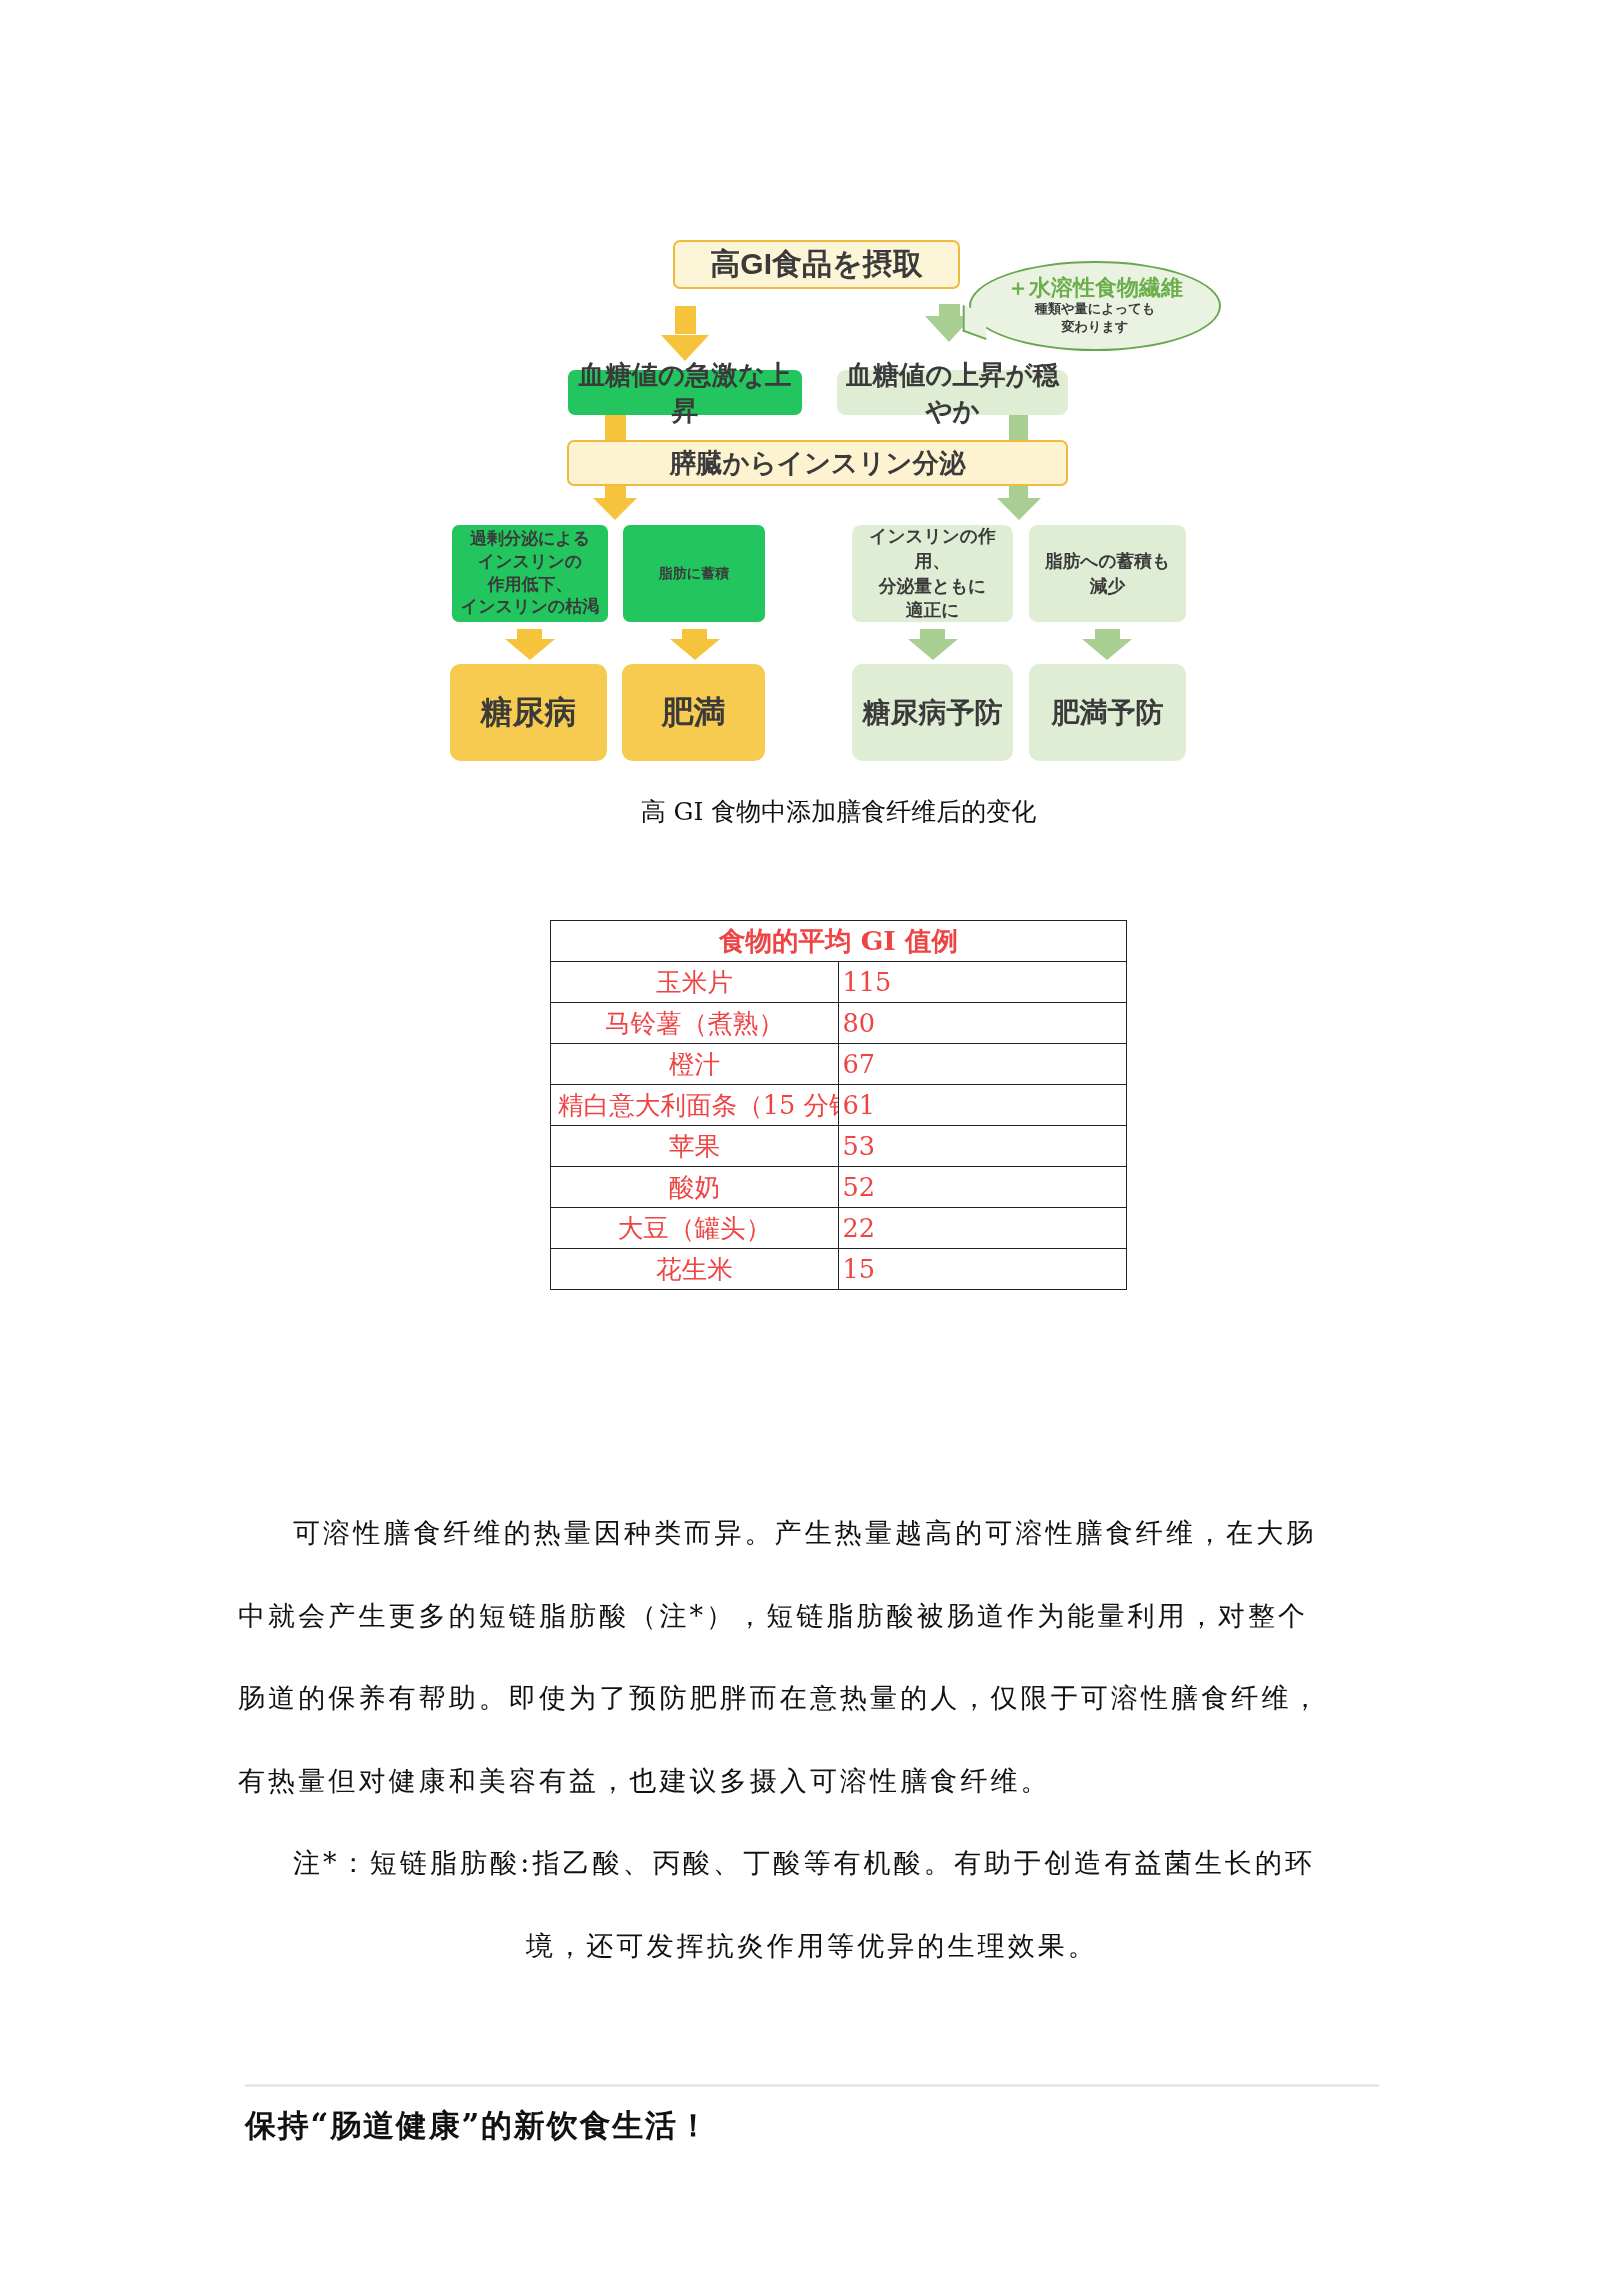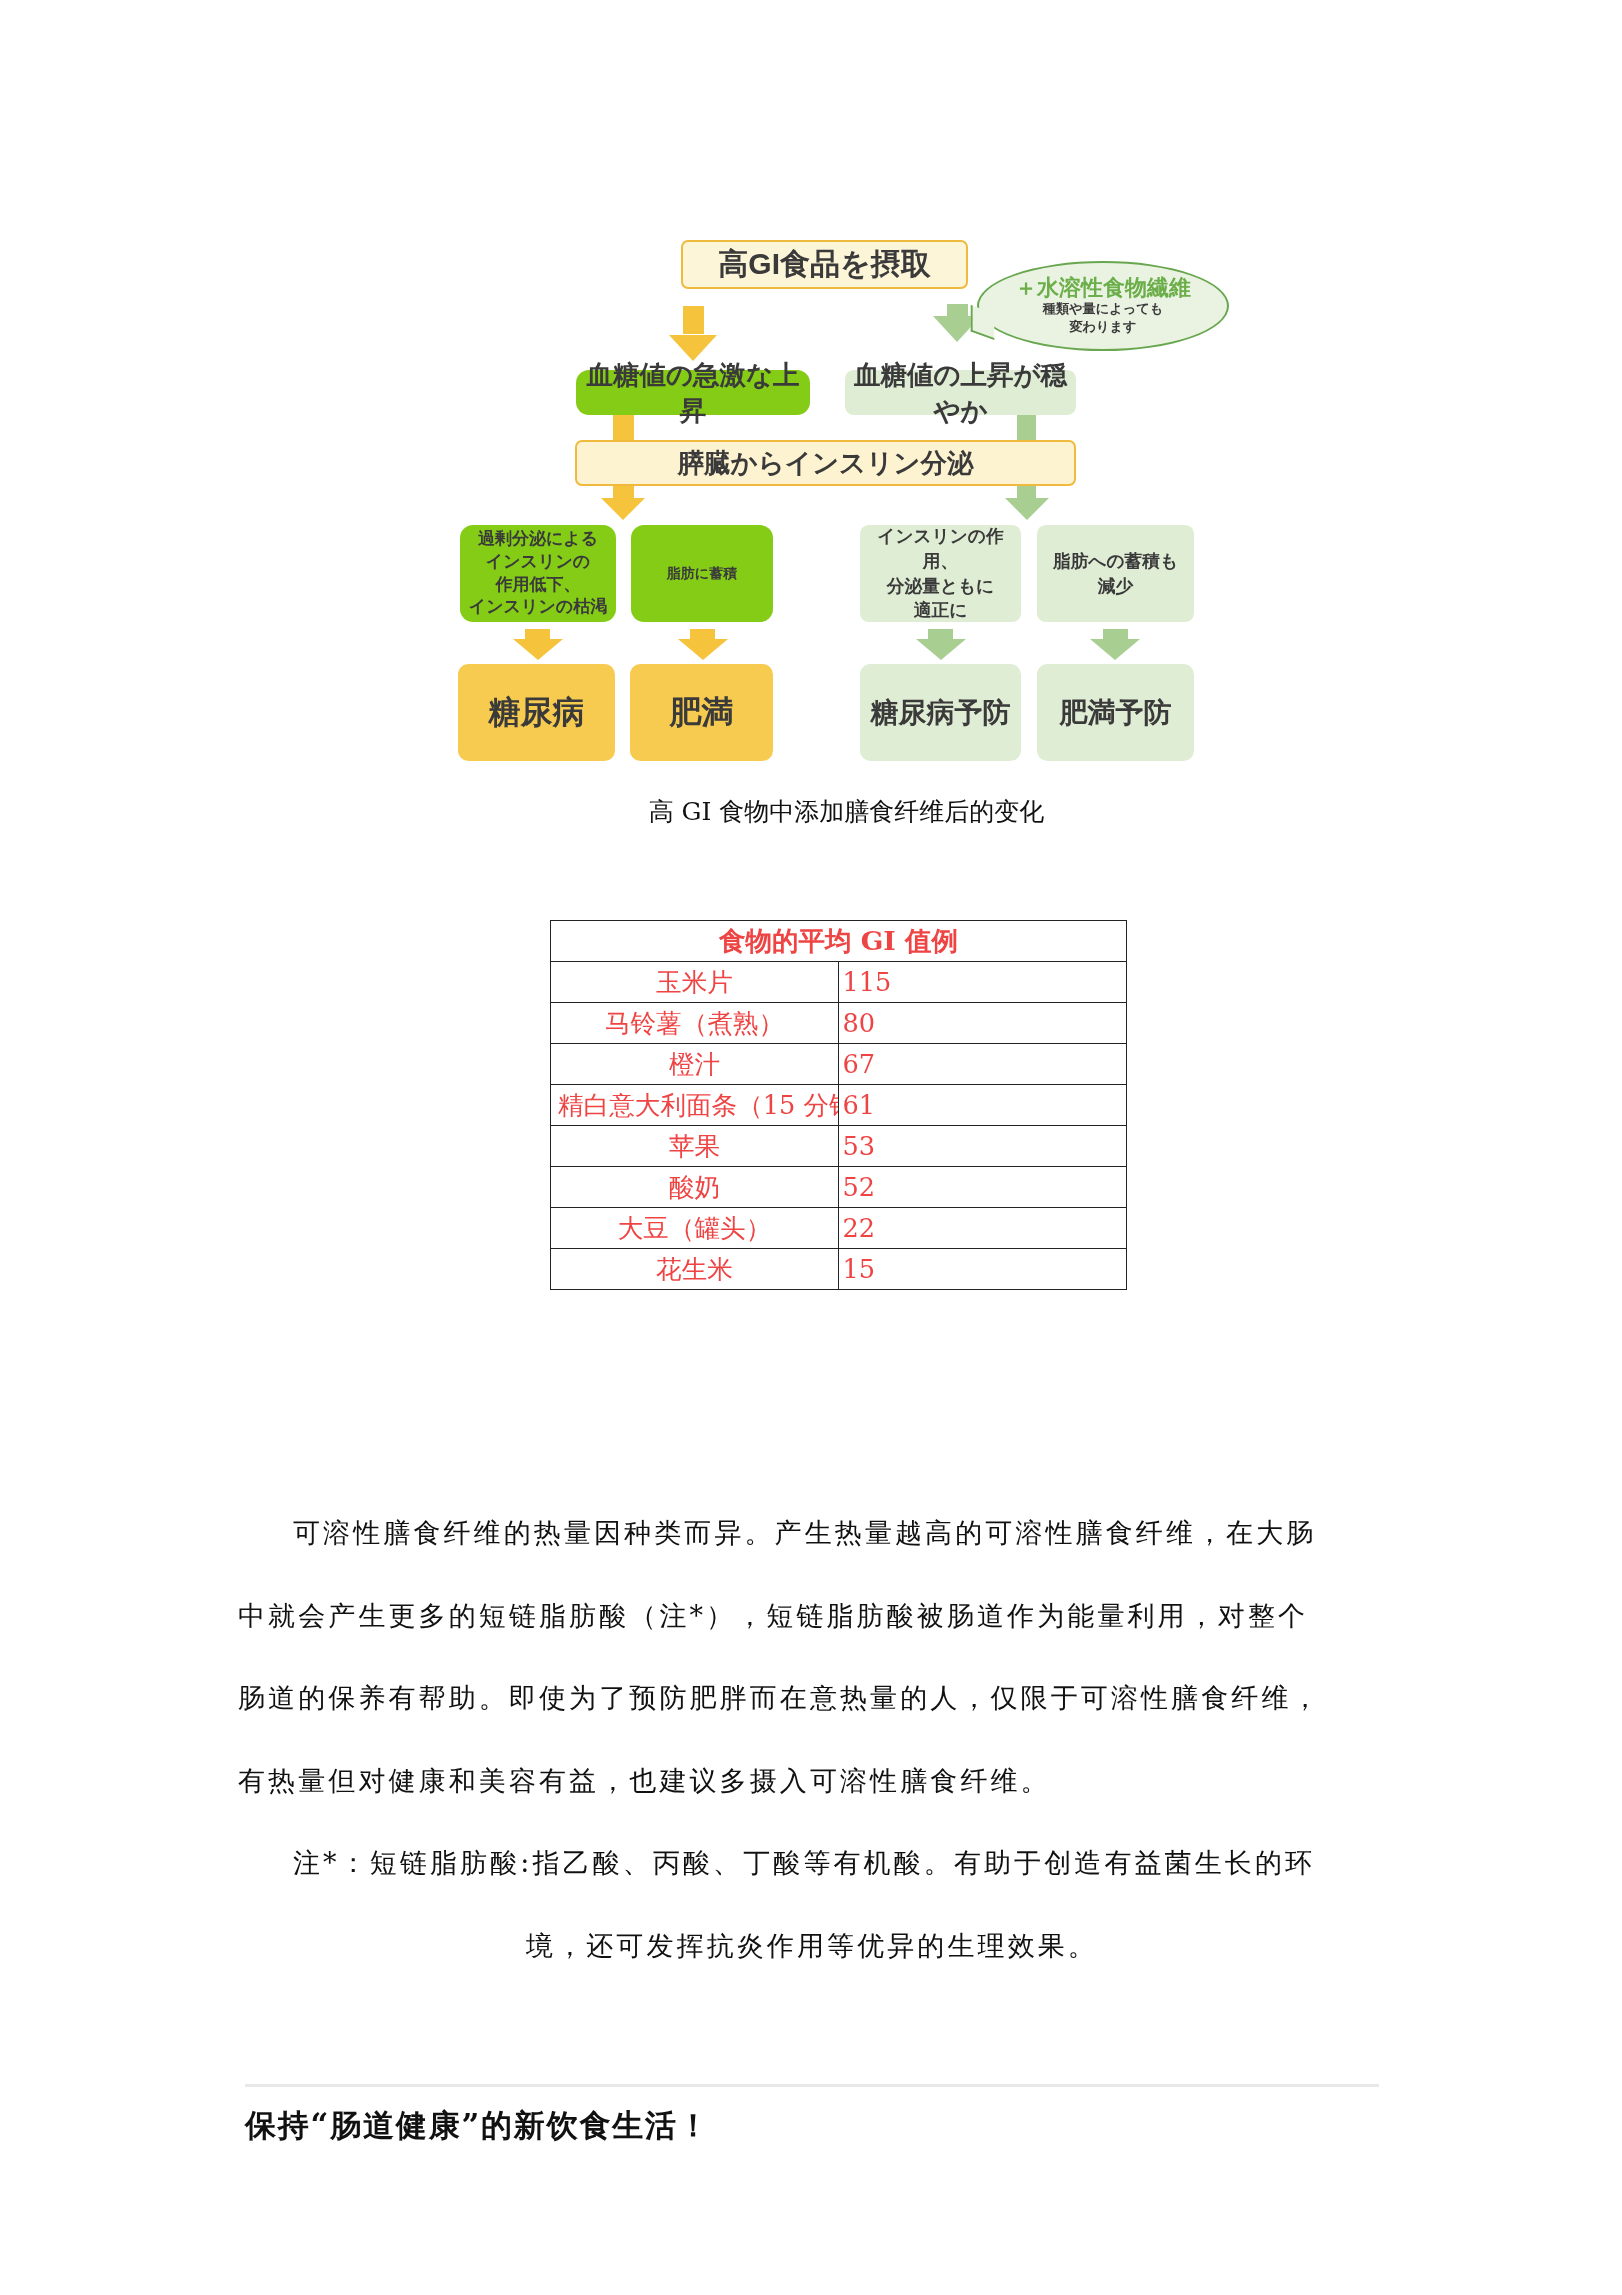--- a/index.html
+++ b/index.html
@@ -8,21 +8,21 @@
     font-family:"Liberation Sans",sans-serif;color:#2f2f2f;overflow:hidden;
   }
   .abs{position:absolute;}
   
   .fc-node{
     position:absolute;display:flex;align-items:center;justify-content:center;
     text-align:center;white-space:pre-line;box-sizing:border-box;
     font-family:"Liberation Sans",sans-serif;font-weight:bold;color:#3a3a3a;
   }
   .bordered-yellow{background:#FDF5D7;border:2.6px solid #EFBA3D;border-radius:7px;}
-  .fill-cream{background:#84cc16;border-radius:13px;}
+  .fill-cream{background:#22c55e;border-radius:7px;}
   .fill-green{background:#E0EDD5;border-radius:8.8px;}
   .fill-strong-yellow{background:#F7CB4F;border-radius:10.6px;}
   .shaft{position:absolute;}
   .shaft.y{background:#F5C33C;}
   .shaft.g{background:#A9CE92;}
   .ahead{position:absolute;width:0;height:0;}
   .ahead.y{border-top-color:#F5C33C;}
   .ahead.g{border-top-color:#A9CE92;}
   
   .bubble{
@@ -65,21 +65,21 @@
   
   .divider{position:absolute;left:245px;top:2084px;width:1134px;height:2.6px;background:#E8E8E8;}
   .footer-heading{
     position:absolute;left:245px;top:2105px;font-size:31px;font-weight:bold;color:#111;
     letter-spacing:1.8px;
   }
 </style>
 </head>
 <body>
 
-<div class="abs" style="left:8px;top:0;width:1283px;height:848px;">
+<div class="abs" style="left:0;top:0;width:1283px;height:848px;">
 
   <div class="fc-node bordered-yellow" style="left:673px;top:240px;width:287px;height:49px;font-size:30px;">高GI食品を摂取</div>
 
   <div class="bubble">
     <div class="tail"></div>
     <div class="bubble-head">＋水溶性食物繊維</div>
     <div class="bubble-sub">種類や量によっても
 変わります</div>
   </div>
 

